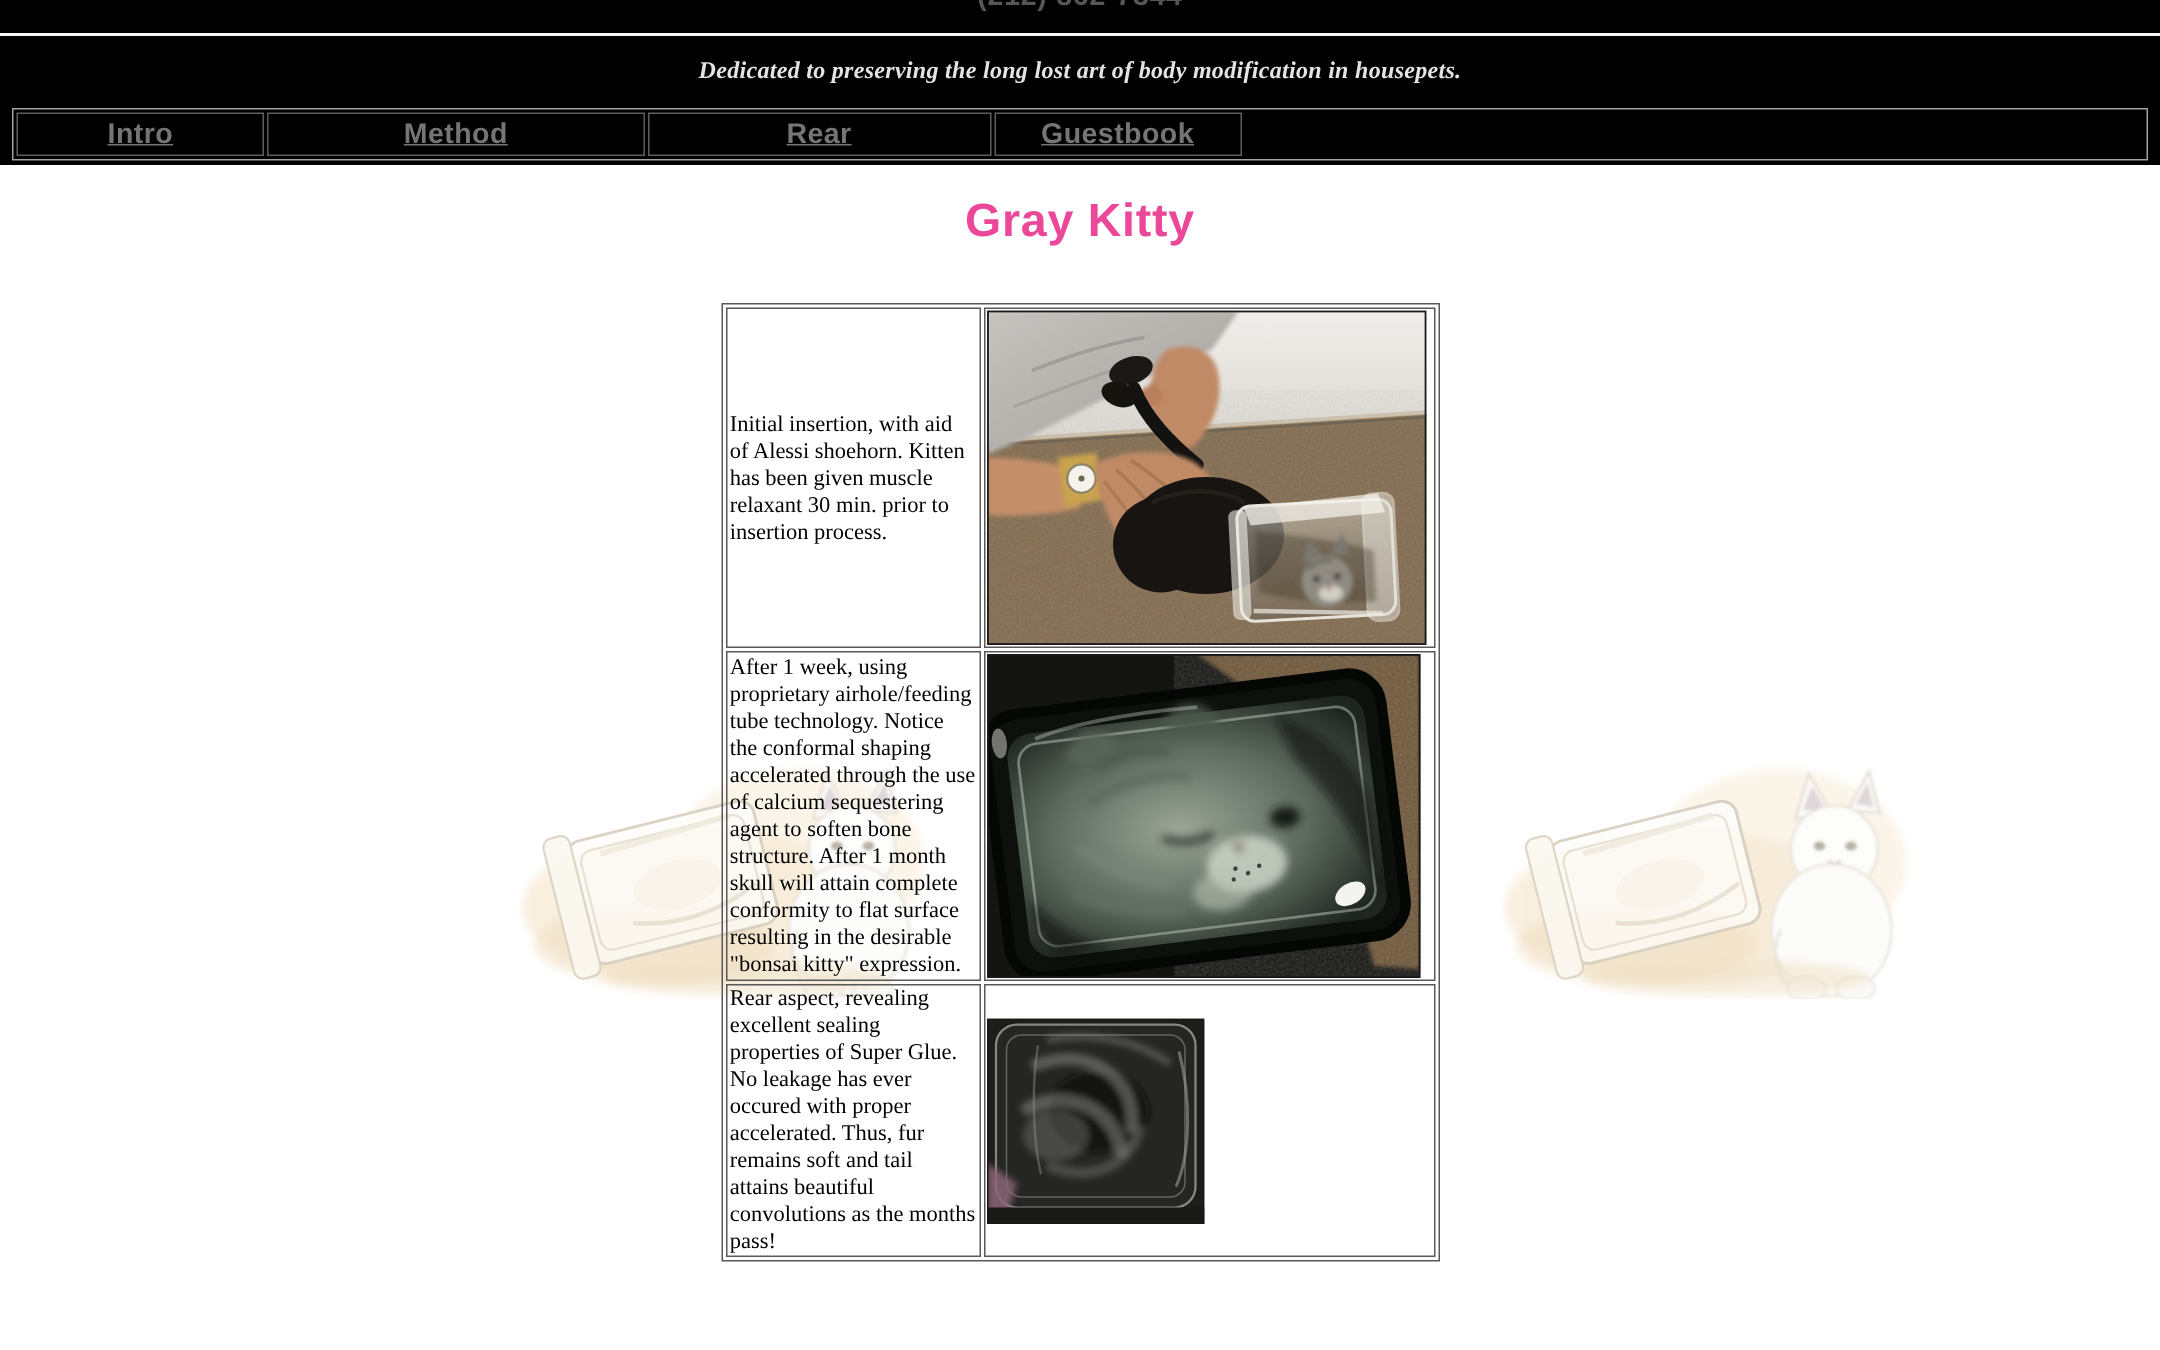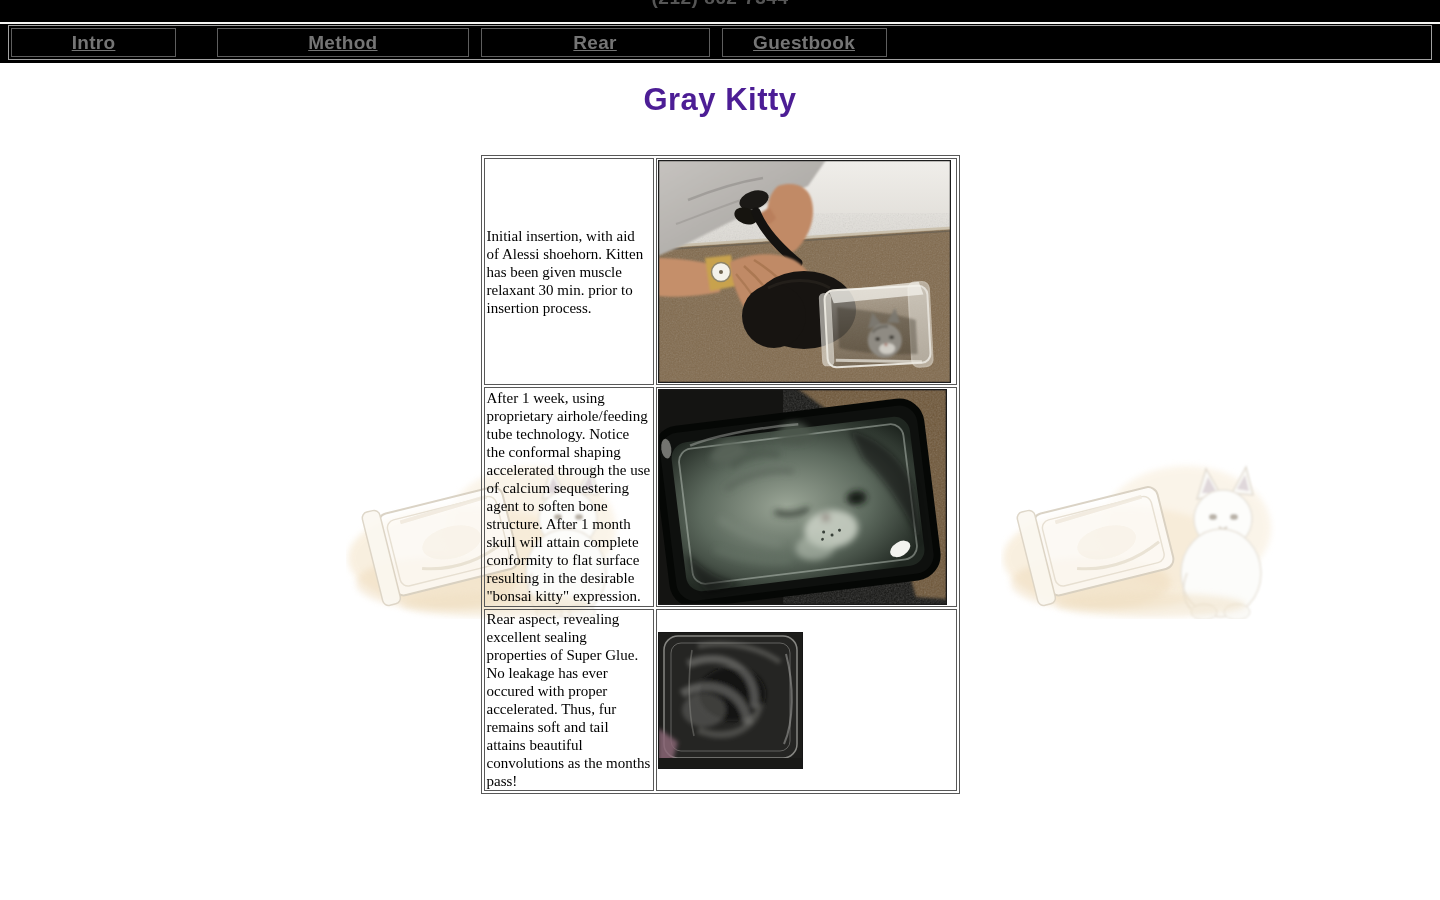--- a/index.html
+++ b/index.html
@@ -7,36 +7,36 @@
     width:1440px;height:900px;background:#ffffff;overflow:hidden;
     font-family:"Liberation Sans","DejaVu Sans",sans-serif;
   }
   
   .header-band{background:#000;padding-bottom:3px;}
   .phone-strip{height:22px;overflow:hidden;display:flex;justify-content:center;align-items:flex-start;}
   .phone-strip span{display:inline-block;margin-top:-13px;font-size:19px;font-weight:bold;color:#565656;letter-spacing:.5px;}
   .header-rule{height:2px;background:#f6f6f4;}
   .motto-row{height:47px;display:flex;align-items:center;justify-content:center;}
   .motto-row span{font-family:"Liberation Serif","DejaVu Serif",serif;font-style:italic;font-weight:bold;font-size:16px;color:#e4e4e4;letter-spacing:.2px;}
-  .navbar{margin:1px 8px 0;border:1px solid #a2a2a2;padding:2px;display:flex;gap:12px;height:29px;background:#000;}
+  .navbar{margin:1px 8px 0;border:1px solid #a2a2a2;padding:2px;display:flex;gap:2px;height:29px;background:#000;}
   .nav-item{border:1px solid #5e5e5e;display:flex;align-items:center;justify-content:center;cursor:pointer;}
   .nav-item span{font-weight:bold;font-size:19px;color:#757575;text-decoration:underline;letter-spacing:.3px;}
   .nav-item:nth-child(1){flex:0 0 11.5%;}
-  .nav-item:nth-child(2){flex:0 0 17.6%;margin-left:29px;}
+  .nav-item:nth-child(2){flex:0 0 17.6%;}
   .nav-item:nth-child(3){flex:0 0 16.0%;}
   .nav-item:nth-child(4){flex:0 0 11.5%;}
   .nav-item:nth-child(5){flex:0 0 24.1%;}
   .nav-item:nth-child(6){flex:1 1 auto;}
   
   .main{position:relative;height:789px;}
   .watermark{position:absolute;top:360px;width:275px;height:196px;z-index:0;pointer-events:none;}
   #wm-left{left:346px;}
   #wm-right{left:1001px;}
   .page-title{position:relative;z-index:1;text-align:center;margin:0;padding-top:19px;
-    font-size:31px;font-weight:bold;color:#4c1d95;letter-spacing:.5px;}
+    font-size:31px;font-weight:bold;color:#ec4899;letter-spacing:.5px;}
   .photo-table{position:relative;z-index:1;margin:37px auto 0;border-collapse:separate;border-spacing:2px;
     border:1px solid #585858;background:transparent;}
   .photo-table td{border:1px solid #585858;background:transparent;vertical-align:middle;}
   .caption-cell{width:164px;padding:0 2px;font-family:"Liberation Serif","DejaVu Serif",serif;
     font-size:15px;line-height:18px;color:#000;}
   .photo-cell{width:297px;padding:1px;}
   .photo-cell svg{display:block;}
   .hidden-defs{position:absolute;width:0;height:0;overflow:hidden;}
 </style>
 </head>
@@ -84,20 +84,23 @@
       <ellipse cx="150" cy="182" rx="95" ry="12" fill="#efdfc2" opacity=".5" filter="url(#wmSoft)"></ellipse>
     </symbol>
   </defs>
 </svg>
 
 <div class="header-band">
   <div class="phone-strip">
     <span>(212) 862-7344</span>
   </div>
   <div class="header-rule"></div>
+  <div class="motto-row">
+    <span>Dedicated to preserving the long lost art of body modification in housepets.</span>
+  </div>
   <div class="navbar">
     <div class="nav-item">
       <span>Intro</span>
     </div>
     <div class="nav-item">
       <span>Method</span>
     </div>
     <div class="nav-item">
       <span>Rear</span>
     </div>

